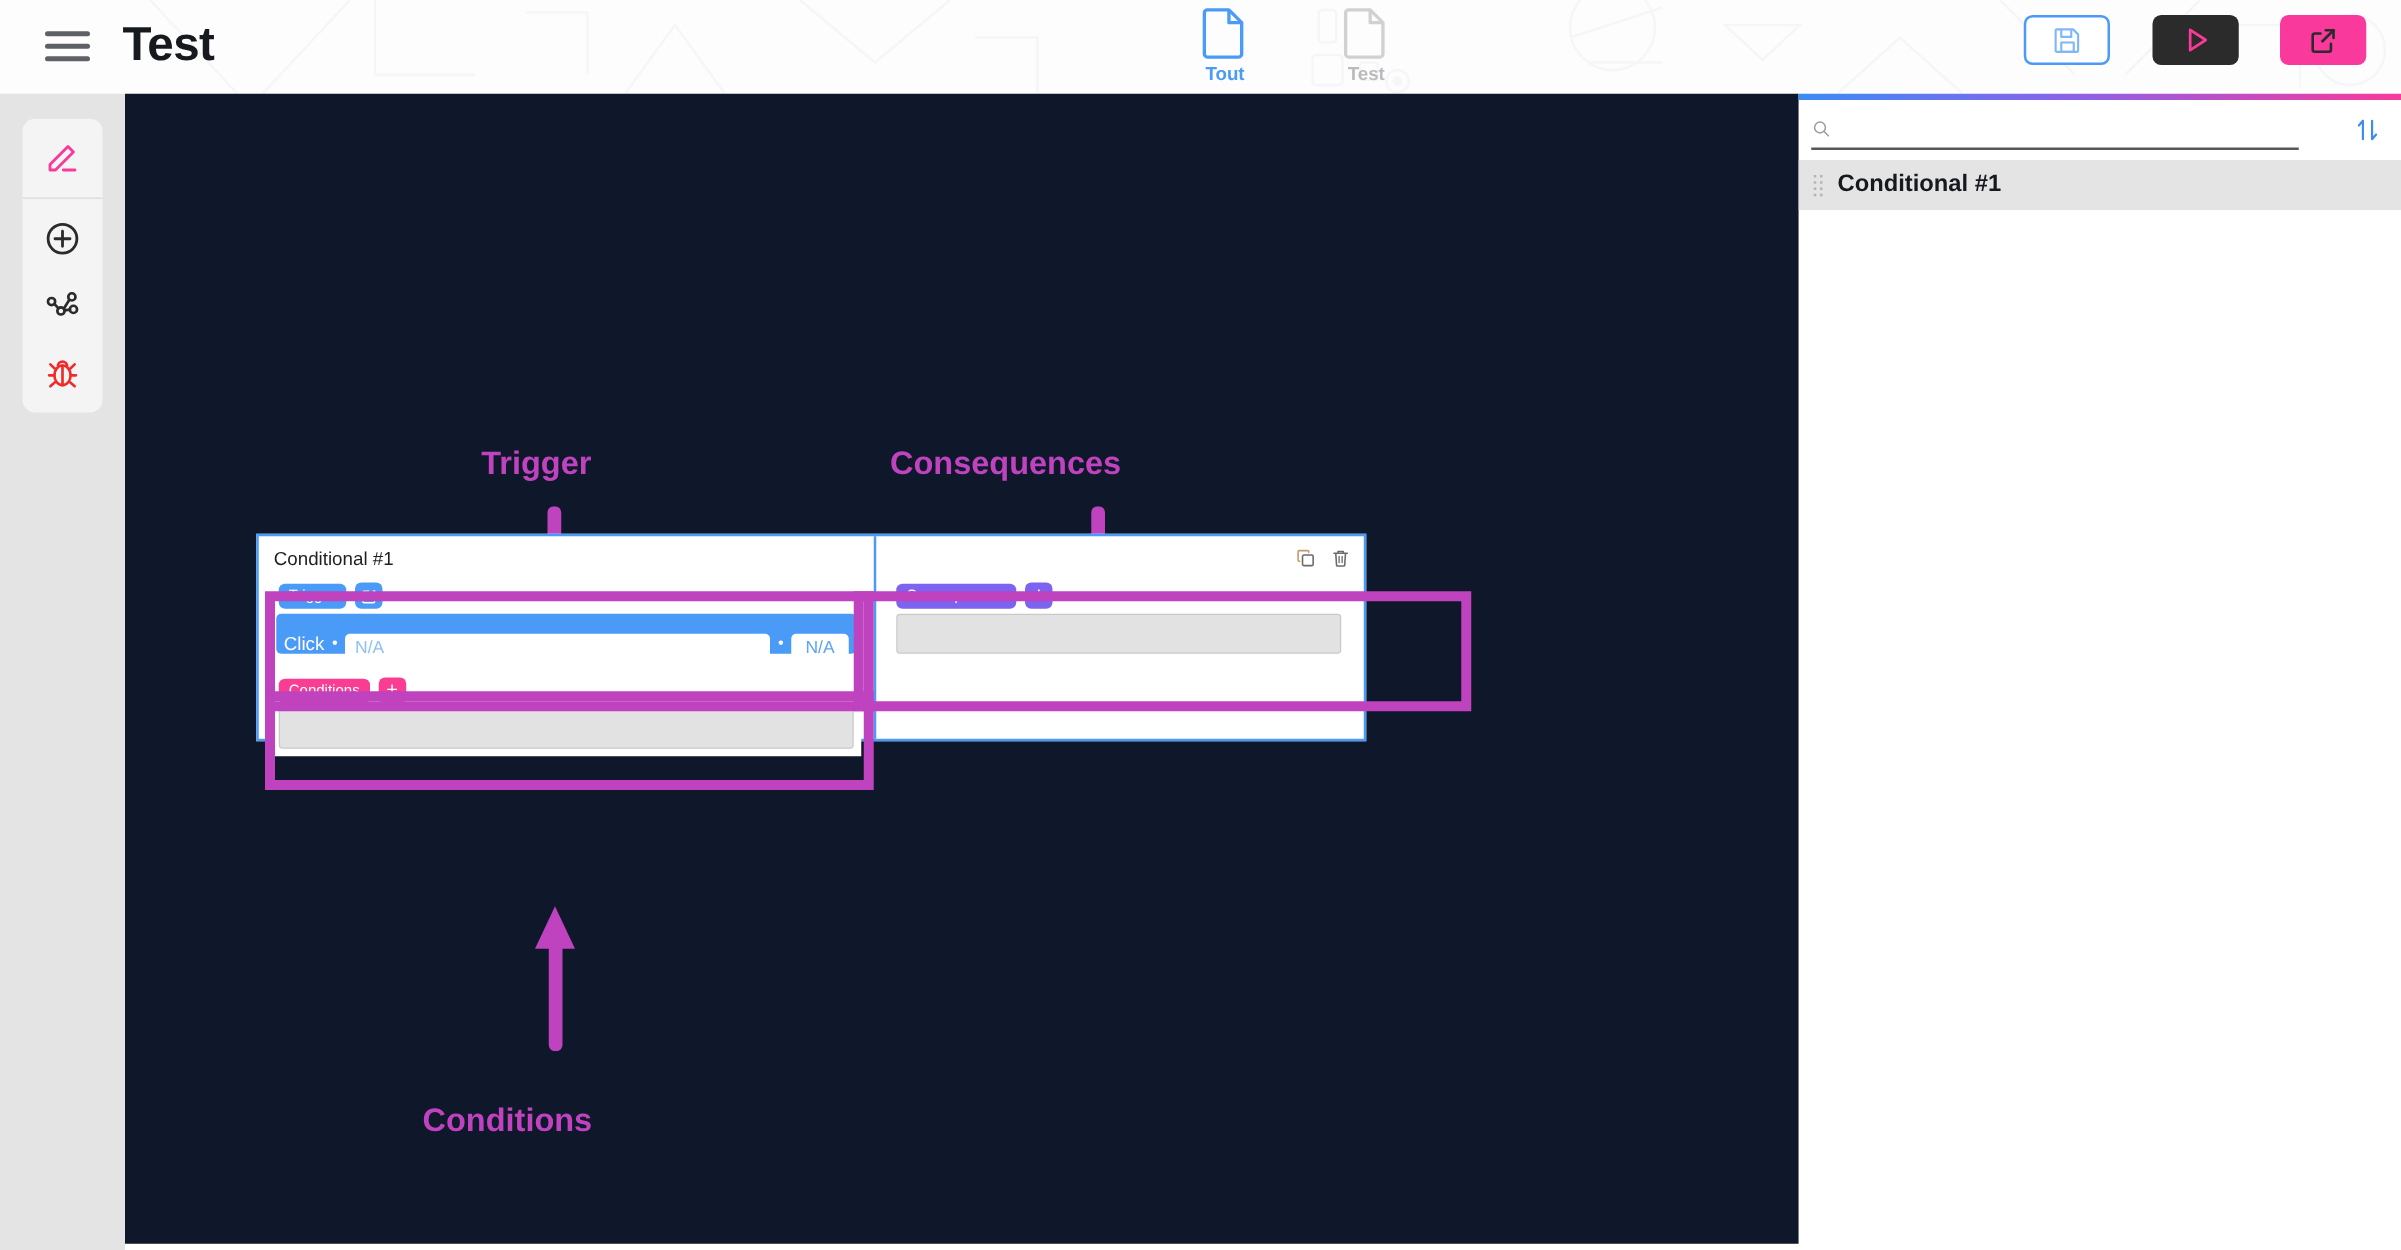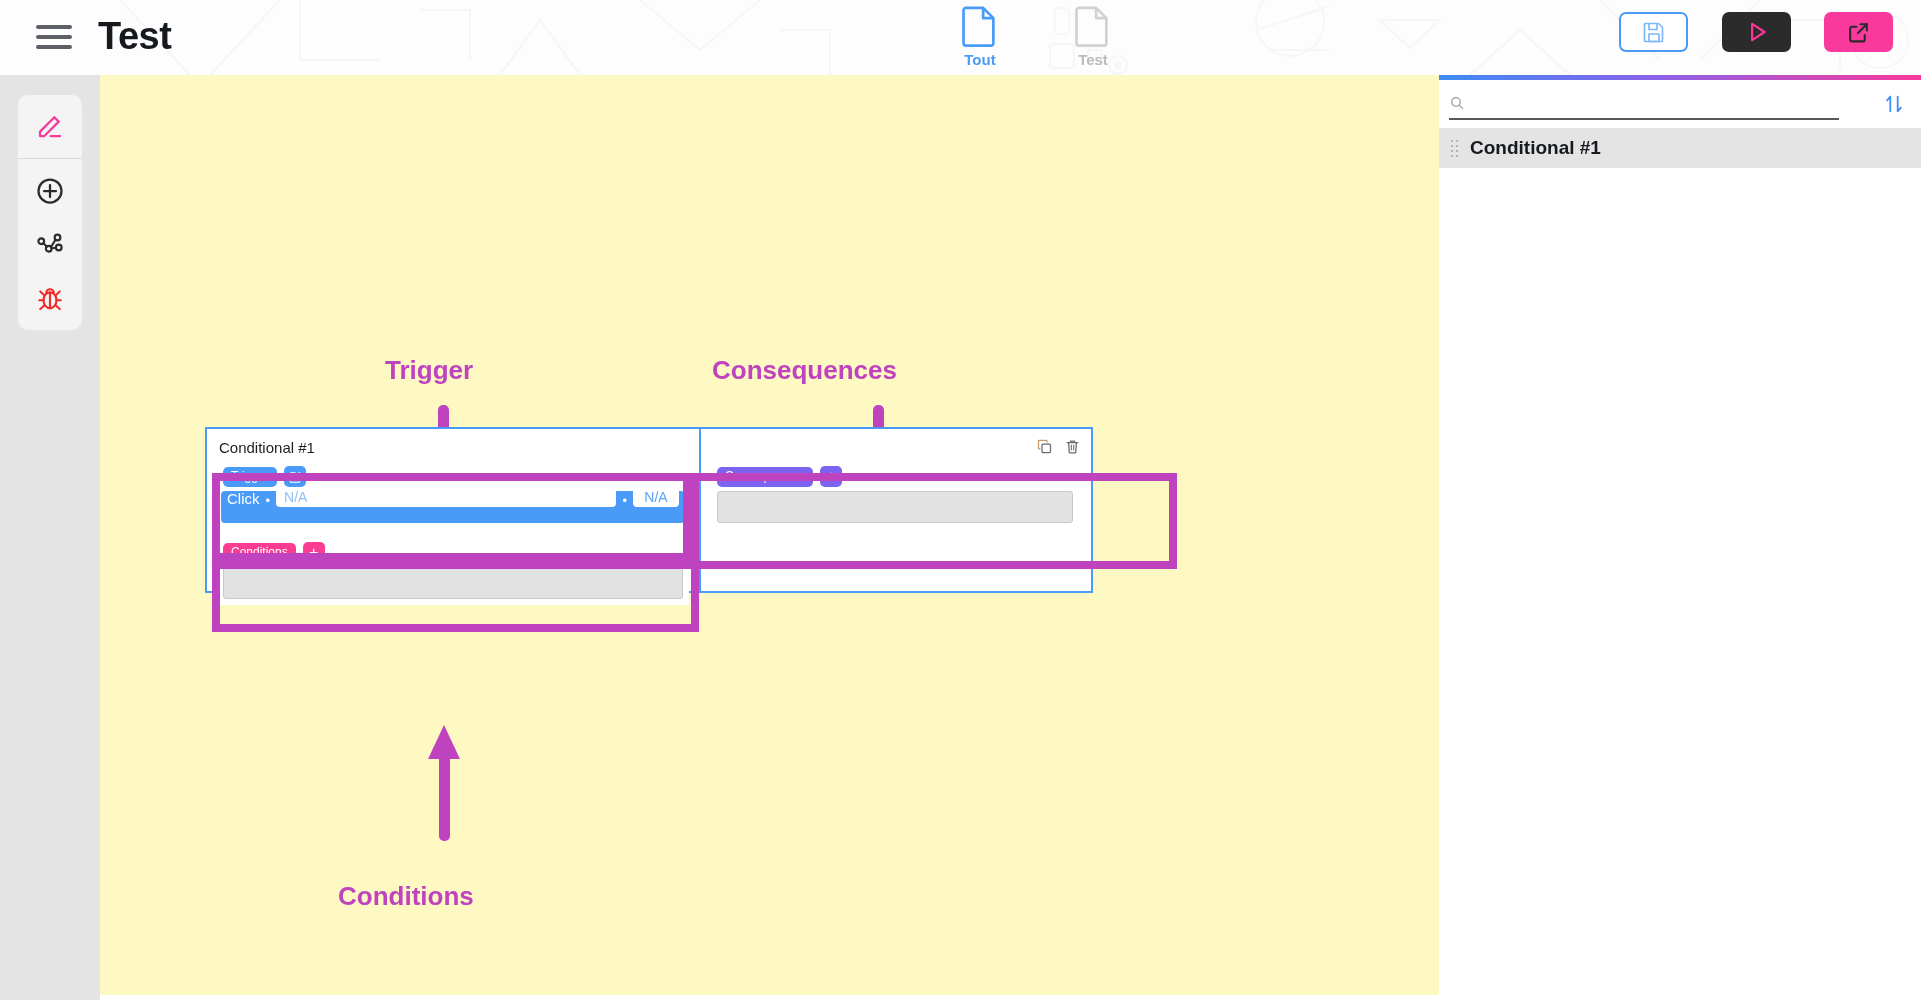--- a/index.html
+++ b/index.html
@@ -84,21 +84,21 @@
     width: 56px; height: 50px;
     display: flex; align-items: center; justify-content: center;
     cursor: pointer; border-radius: 8px;
   }
   .tool-sep { width: 64px; height: 1px; background: #d8d8d8; margin: 3px 0; }
 
   
   #canvas {
     position: absolute; left: 100px; top: 75px;
     width: 1339px; height: 920px;
-    background: #fef9c3;
+    background: #0f172a;
     overflow: hidden;
   }
 
   
   .anno-label {
     position: absolute;
     font-size: 26px; font-weight: bold; color: #bf42bf;
     white-space: nowrap;
   }
   .anno-arrow { position: absolute; }
@@ -164,21 +164,21 @@
     border-radius: 3px;
     box-sizing: border-box;
   }
 
   
   #trigger-row {
     margin: 0 4px 4px 4px;
     height: 28px;
     background: #4a9bf7;
     border-radius: 4px;
-    display: flex; align-items: flex-end;
+    display: flex; align-items: flex-start;
     padding: 16px 6px; gap: 6px;
     box-sizing: border-box;
   }
   #trigger-verb { font-size: 15px; color: #ffffff; white-space: nowrap; }
   .dot-sep { color: #ffffff; font-size: 13px; line-height: 13px; }
   #trigger-target {
     flex: 1; height: 20px;
     background: #ffffff; border-radius: 4px;
     display: flex; align-items: center; padding-left: 8px;
     font-size: 14px; color: #8fc0f7; box-sizing: border-box;

